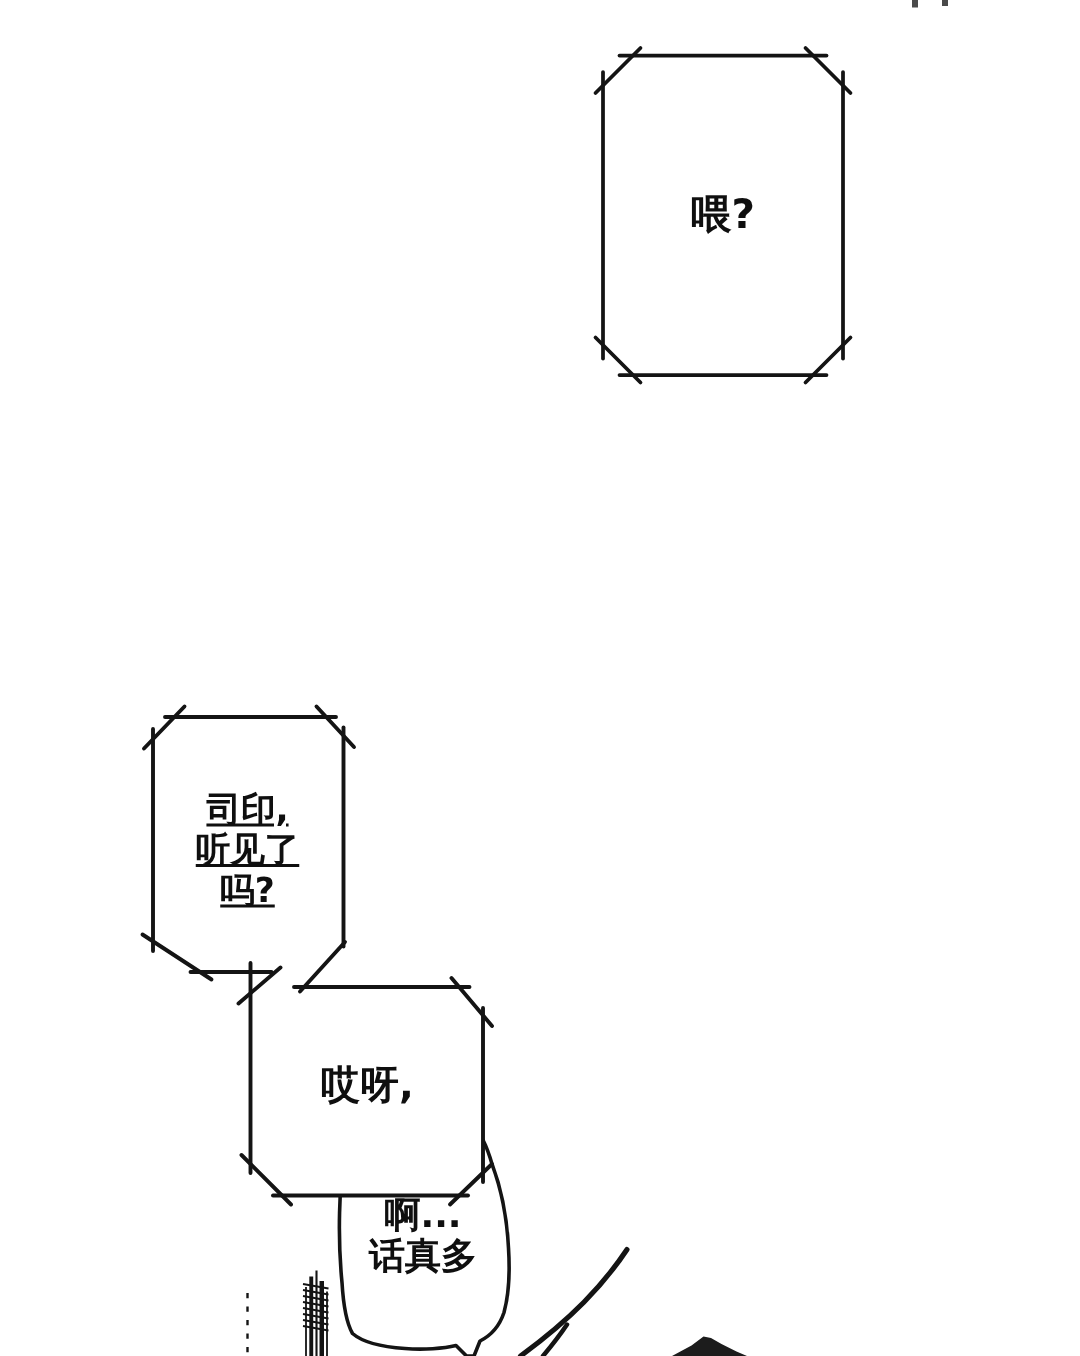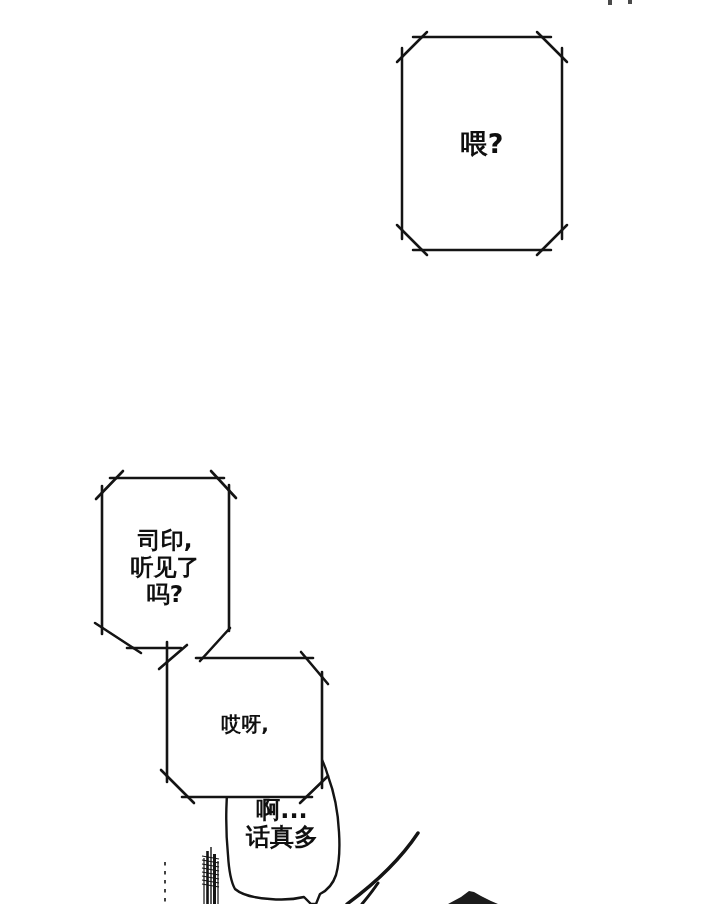--- a/index.html
+++ b/index.html
@@ -15,22 +15,22 @@
     position:absolute;
     display:flex;flex-direction:column;
     align-items:center;justify-content:center;
     text-align:center;
     color:#0f0f0f;
     font-weight:bold;
     font-family:"DejaVu Sans", sans-serif;
   }
   .txt span{display:block;white-space:nowrap;}
   .txt-hello{left:402px;top:37px;width:160px;height:213px;font-size:27px;line-height:31px;}
-  .txt-question{left:100px;top:468px;width:130px;height:180px;font-size:23px;line-height:27px;padding-top:18px;box-sizing:border-box;}
-  .txt-exclaim{left:167px;top:650px;width:156px;height:147px;font-size:20px;line-height:28px;gap:24px;}
+  .txt-question{left:100px;top:468px;width:130px;height:180px;font-size:23px;line-height:27px;padding-top:18px;box-sizing:border-box;text-decoration:underline;}
+  .txt-exclaim{left:167px;top:650px;width:156px;height:147px;font-size:26px;line-height:28px;gap:24px;}
   .txt-thought{left:222px;top:793px;width:120px;height:62px;font-size:24px;line-height:27px;}
 </style>
 </head>
 <body>
 
 <div class="page">
 
   <svg class="art" width="720" height="904" viewBox="0 0 720 904">
 
     <g>

